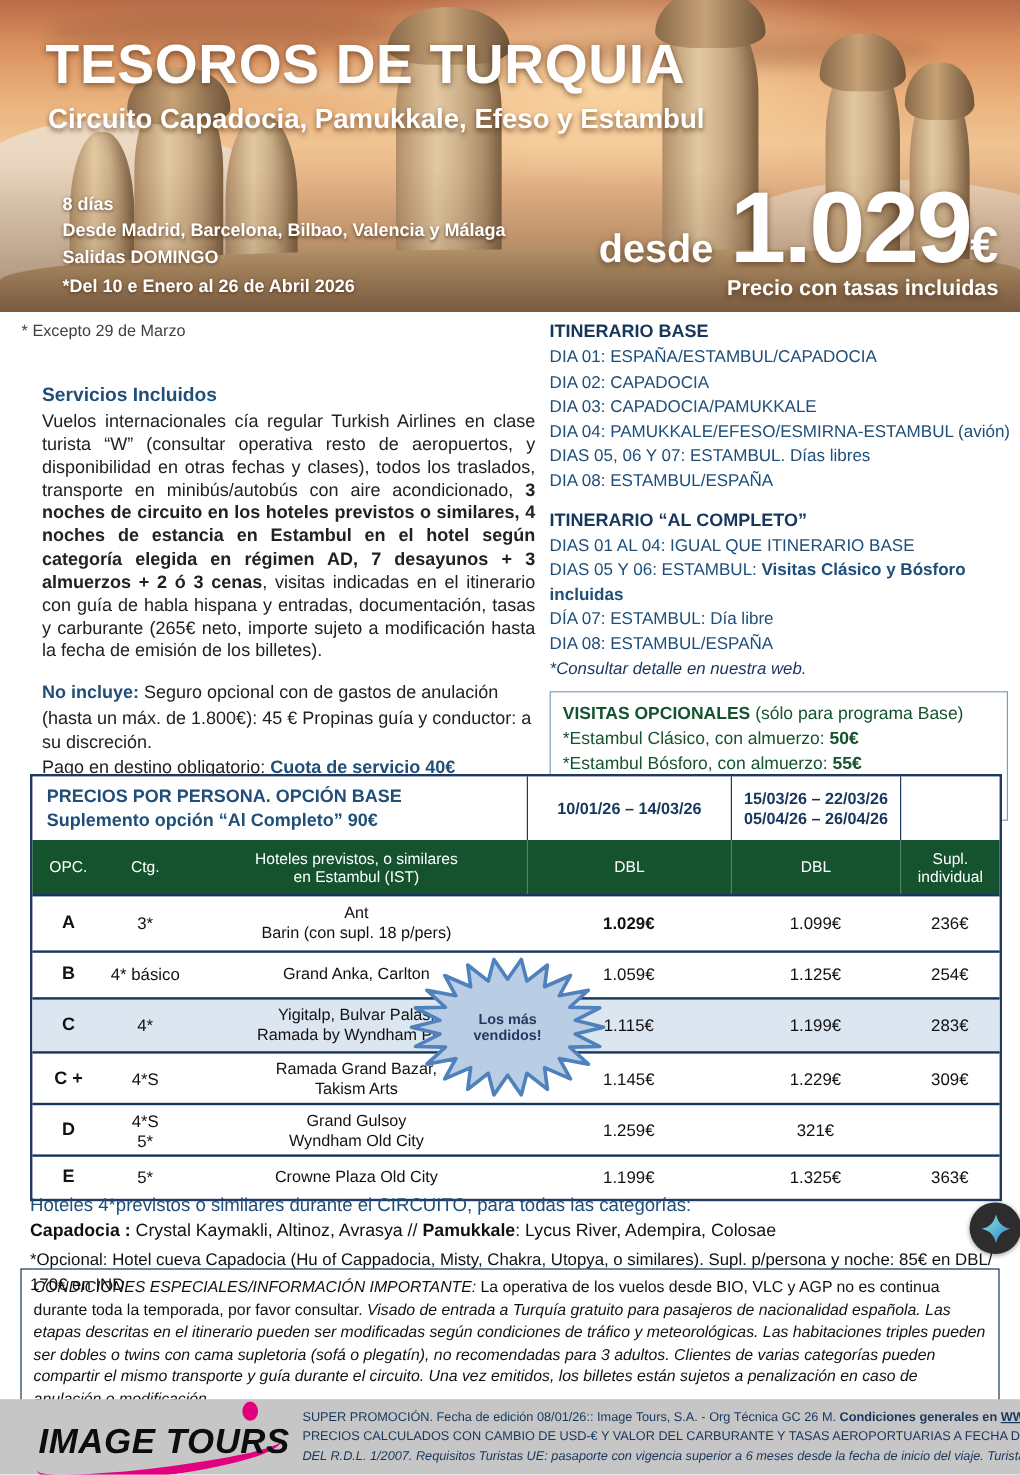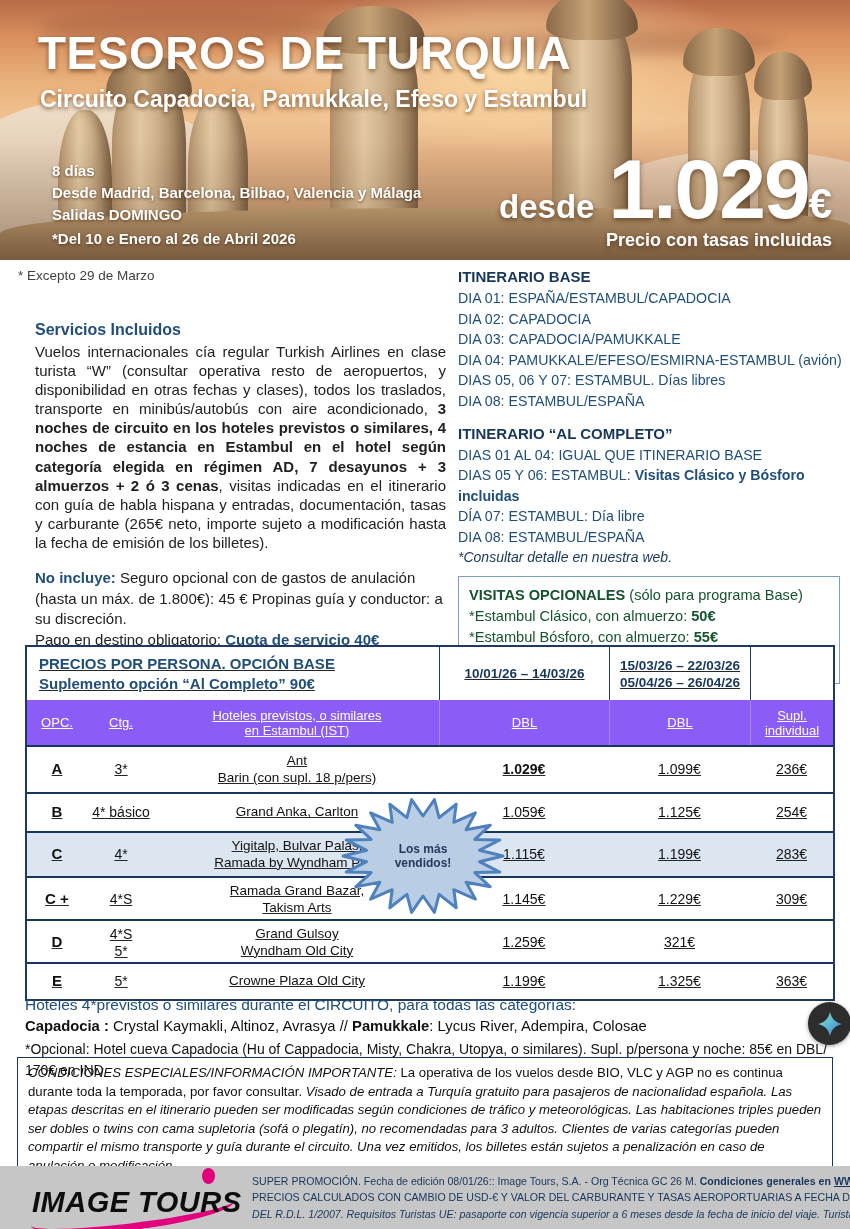--- a/index.html
+++ b/index.html
@@ -65,28 +65,28 @@
   .it-title { font-weight:bold; font-size:15px; color:#17365D; margin-bottom:3px; }
   .it-line { font-size:14.2px; line-height:20.6px; }
   .it-gap { height:13px; }
   .it-note { font-style:italic; font-size:14px; margin-top:1px; color:#17365D; }
   .visitas-box { margin-top:11px; border:1.5px solid #7f9dc4; padding:8px 18px 9px 10px; color:#14532d; width:382px; }
   .vb-line { font-size:14.6px; line-height:21px; }
   .vb-sup { font-size:15px; font-weight:bold; margin-top:9px; }
 
   
   .ptable { position:absolute; left:25px; top:645px; width:810px; border:2px solid #1F3864; background:#fff; }
-  .grid { display:grid;text-decoration:underline; }
+  .grid { display:grid; }
   .g-head1 { grid-template-columns:412px 170px 141px auto; height:53px; }
   .g-head1 .cell { border-left:1.5px solid #1F3864; display:flex; flex-direction:column; justify-content:center; align-items:center; }
   .g-head1 .cell:first-child { border-left:none; align-items:flex-start; padding-left:12px; }
   .pt-title { color:#1F4E79; font-weight:bold; font-size:15px; line-height:20px; }
   .pt-date { color:#17365D; font-weight:bold; font-size:13.5px; line-height:17px; text-align:center; }
   .g-head2 { grid-template-columns:60px 68px 284px 170px 141px auto; height:45px;
-    background:#8b5cf6; color:#fff; }
+    background:#14532d; color:#fff; }
   .g-head2 .cell { display:flex; flex-direction:column; justify-content:center; align-items:center;
     font-size:13px; line-height:15px; }
   .g-head2 .cell.b4,.g-head2 .cell.b5,.g-head2 .cell.b6 { border-left:1px solid rgba(255,255,255,.25); }
   .trow { grid-template-columns:60px 68px 284px 170px 141px auto; border-top:2px solid #17365D; }
   .trow .td { display:flex; flex-direction:column; justify-content:center; align-items:center;
     font-size:14px; line-height:16.5px; text-align:center; padding:5px 2px; color:#111; }
   .td.opc { font-weight:bold; font-size:15px; }
   .td.hot { font-size:13.5px; }
   .trow.hl { background:#DCE6F1; }
   .price-a { font-weight:bold; font-size:16.5px; }

